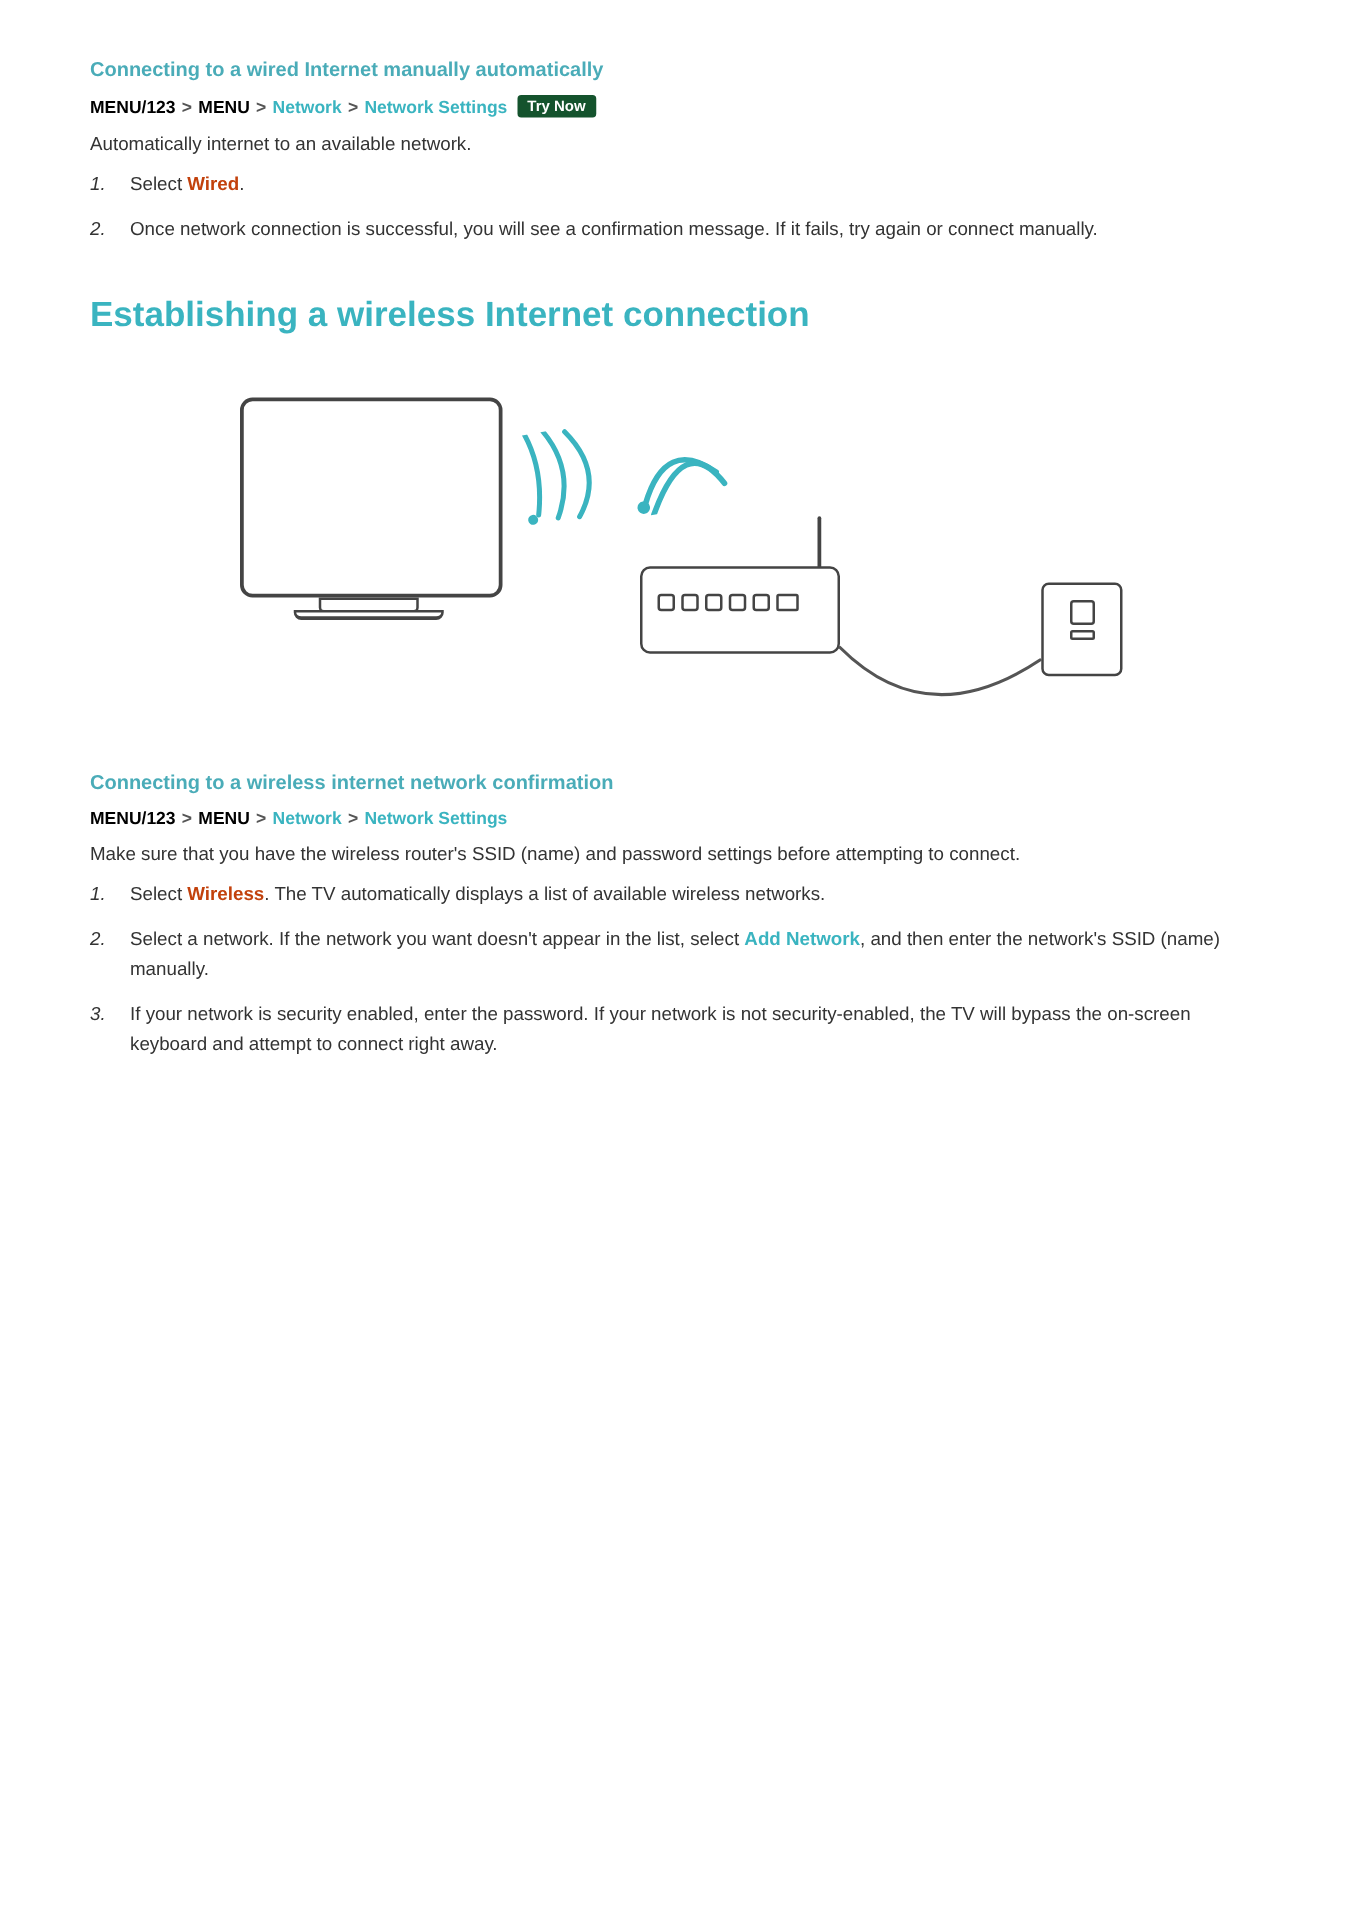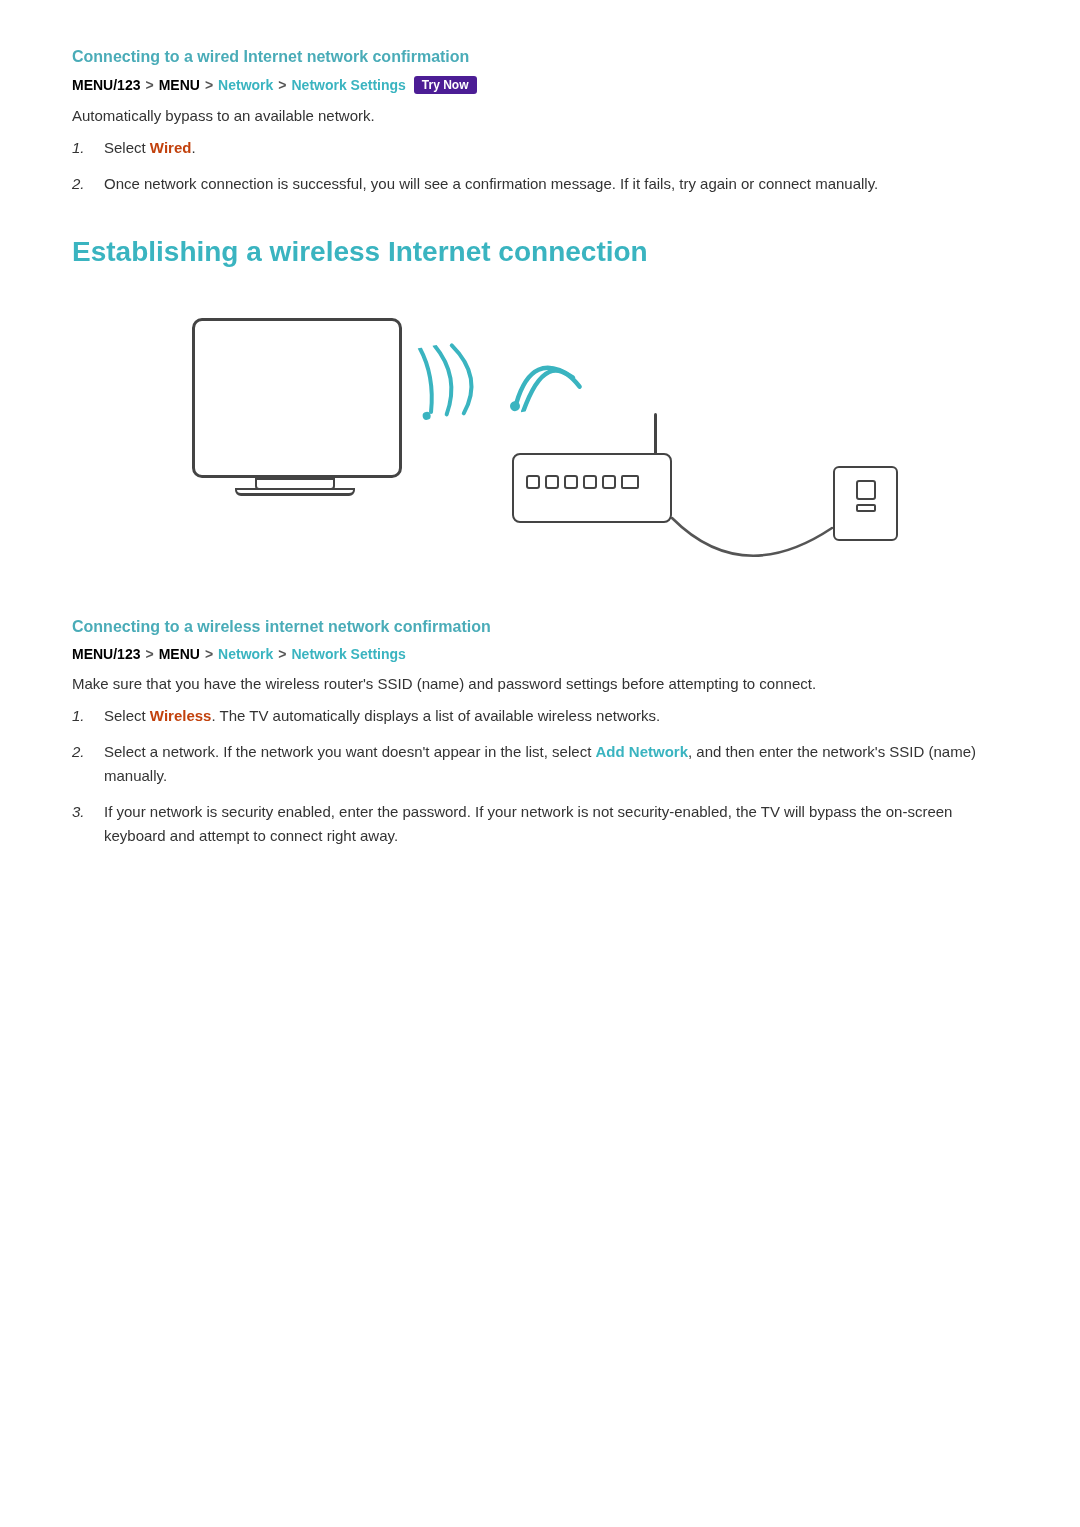--- a/index.html
+++ b/index.html
@@ -47,21 +47,21 @@
       font-weight: 600;
     }
 
     .breadcrumb .separator {
       color: #555;
       margin: 0 3px;
       font-weight: bold;
     }
 
     .try-now-badge {
-      background: #4c1d95;
+      background: #14532d;
       color: white;
       font-size: 12px;
       font-weight: 600;
       padding: 2px 8px;
       border-radius: 3px;
       margin-left: 6px;
       display: inline-block;
       vertical-align: middle;
     }
 
@@ -241,34 +241,34 @@
 
     .section-top {
       margin-bottom: 40px;
     }
   </style>
 </head>
 <body>
 
 <div class="section-top">
 
-  <div class="section-heading">Connecting to a wired Internet network confirmation</div>
+  <div class="section-heading">Connecting to a wired Internet manually automatically</div>
 
   <div class="breadcrumb">
     <span class="menu-item">MENU/123</span>
     <span class="separator">&gt;</span>
     <span class="menu-item">MENU</span>
     <span class="separator">&gt;</span>
     <span class="nav-item">Network</span>
     <span class="separator">&gt;</span>
     <span class="nav-item">Network Settings</span>
     <span class="try-now-badge">Try Now</span>
   </div>
 
-  <p class="body-text">Automatically bypass to an available network.</p>
+  <p class="body-text">Automatically internet to an available network.</p>
 
   <ol class="ordered-list">
     <li>
       <span class="list-num">1.</span>
       <span class="list-text">
         Select <span class="bold-item">Wired</span>.
       </span>
     </li>
     <li>
       <span class="list-num">2.</span>

